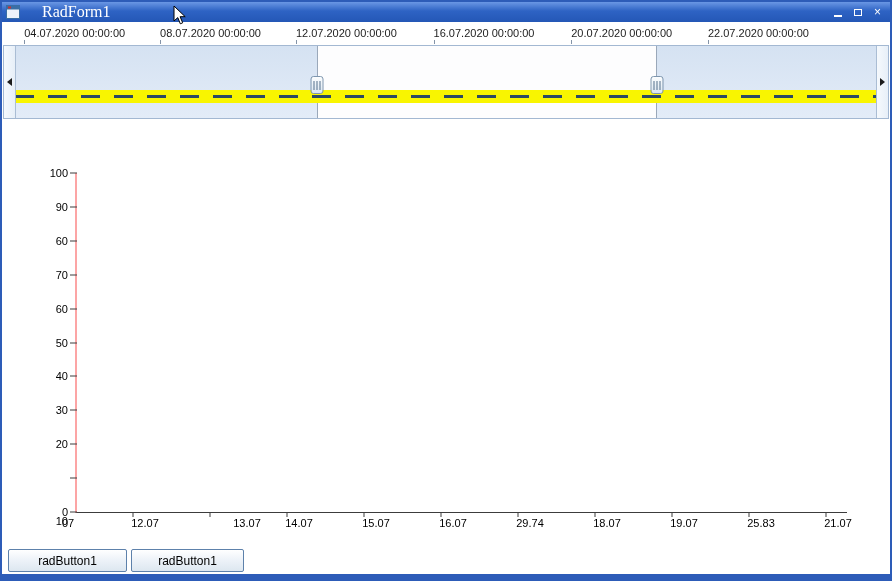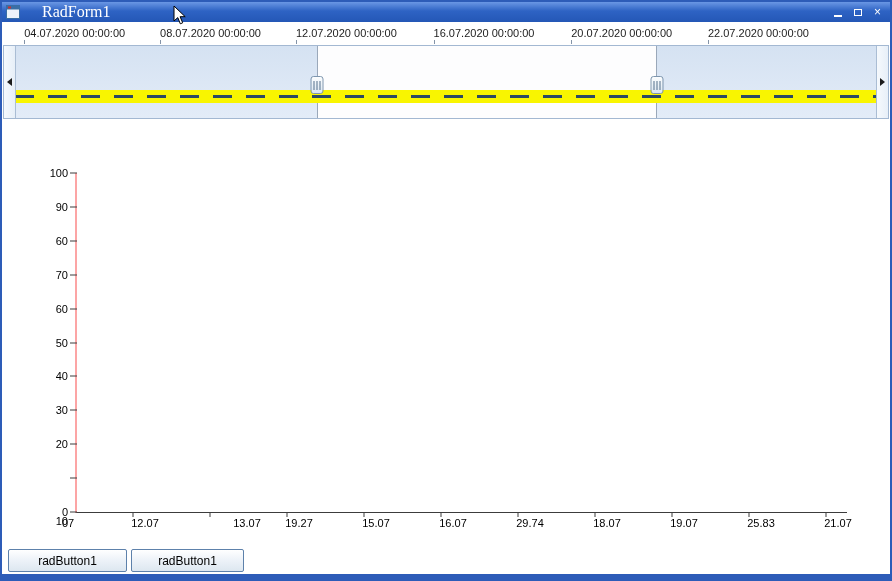--- a/index.html
+++ b/index.html
@@ -167,21 +167,21 @@
         <div class="y-tick" style="top: 80%;"></div>
         <div class="y-label" style="top: 90%; margin-top: 43px;">10</div>
         <div class="y-tick" style="top: 90%;"></div>
         <div class="y-label" style="top: 100%;">0</div>
         <div class="y-tick" style="top: 100%;"></div>
         <div class="x-label" style="left: -21px;">07</div>
         <div class="x-label" style="left: 56px;">12.07</div>
         <div class="x-tick" style="left: 56px;"></div>
         <div class="x-label" style="left: 133px; margin-left: 25px;">13.07</div>
         <div class="x-tick" style="left: 133px;"></div>
-        <div class="x-label" style="left: 210px;">19.27</div>
+        <div class="x-label" style="left: 210px;">14.07</div>
         <div class="x-tick" style="left: 210px;"></div>
         <div class="x-label" style="left: 287px;">15.07</div>
         <div class="x-tick" style="left: 287px;"></div>
         <div class="x-label" style="left: 364px;">16.07</div>
         <div class="x-tick" style="left: 364px;"></div>
         <div class="x-label" style="left: 441px;">29.74</div>
         <div class="x-tick" style="left: 441px;"></div>
         <div class="x-label" style="left: 518px;">18.07</div>
         <div class="x-tick" style="left: 518px;"></div>
         <div class="x-label" style="left: 595px;">19.07</div>

